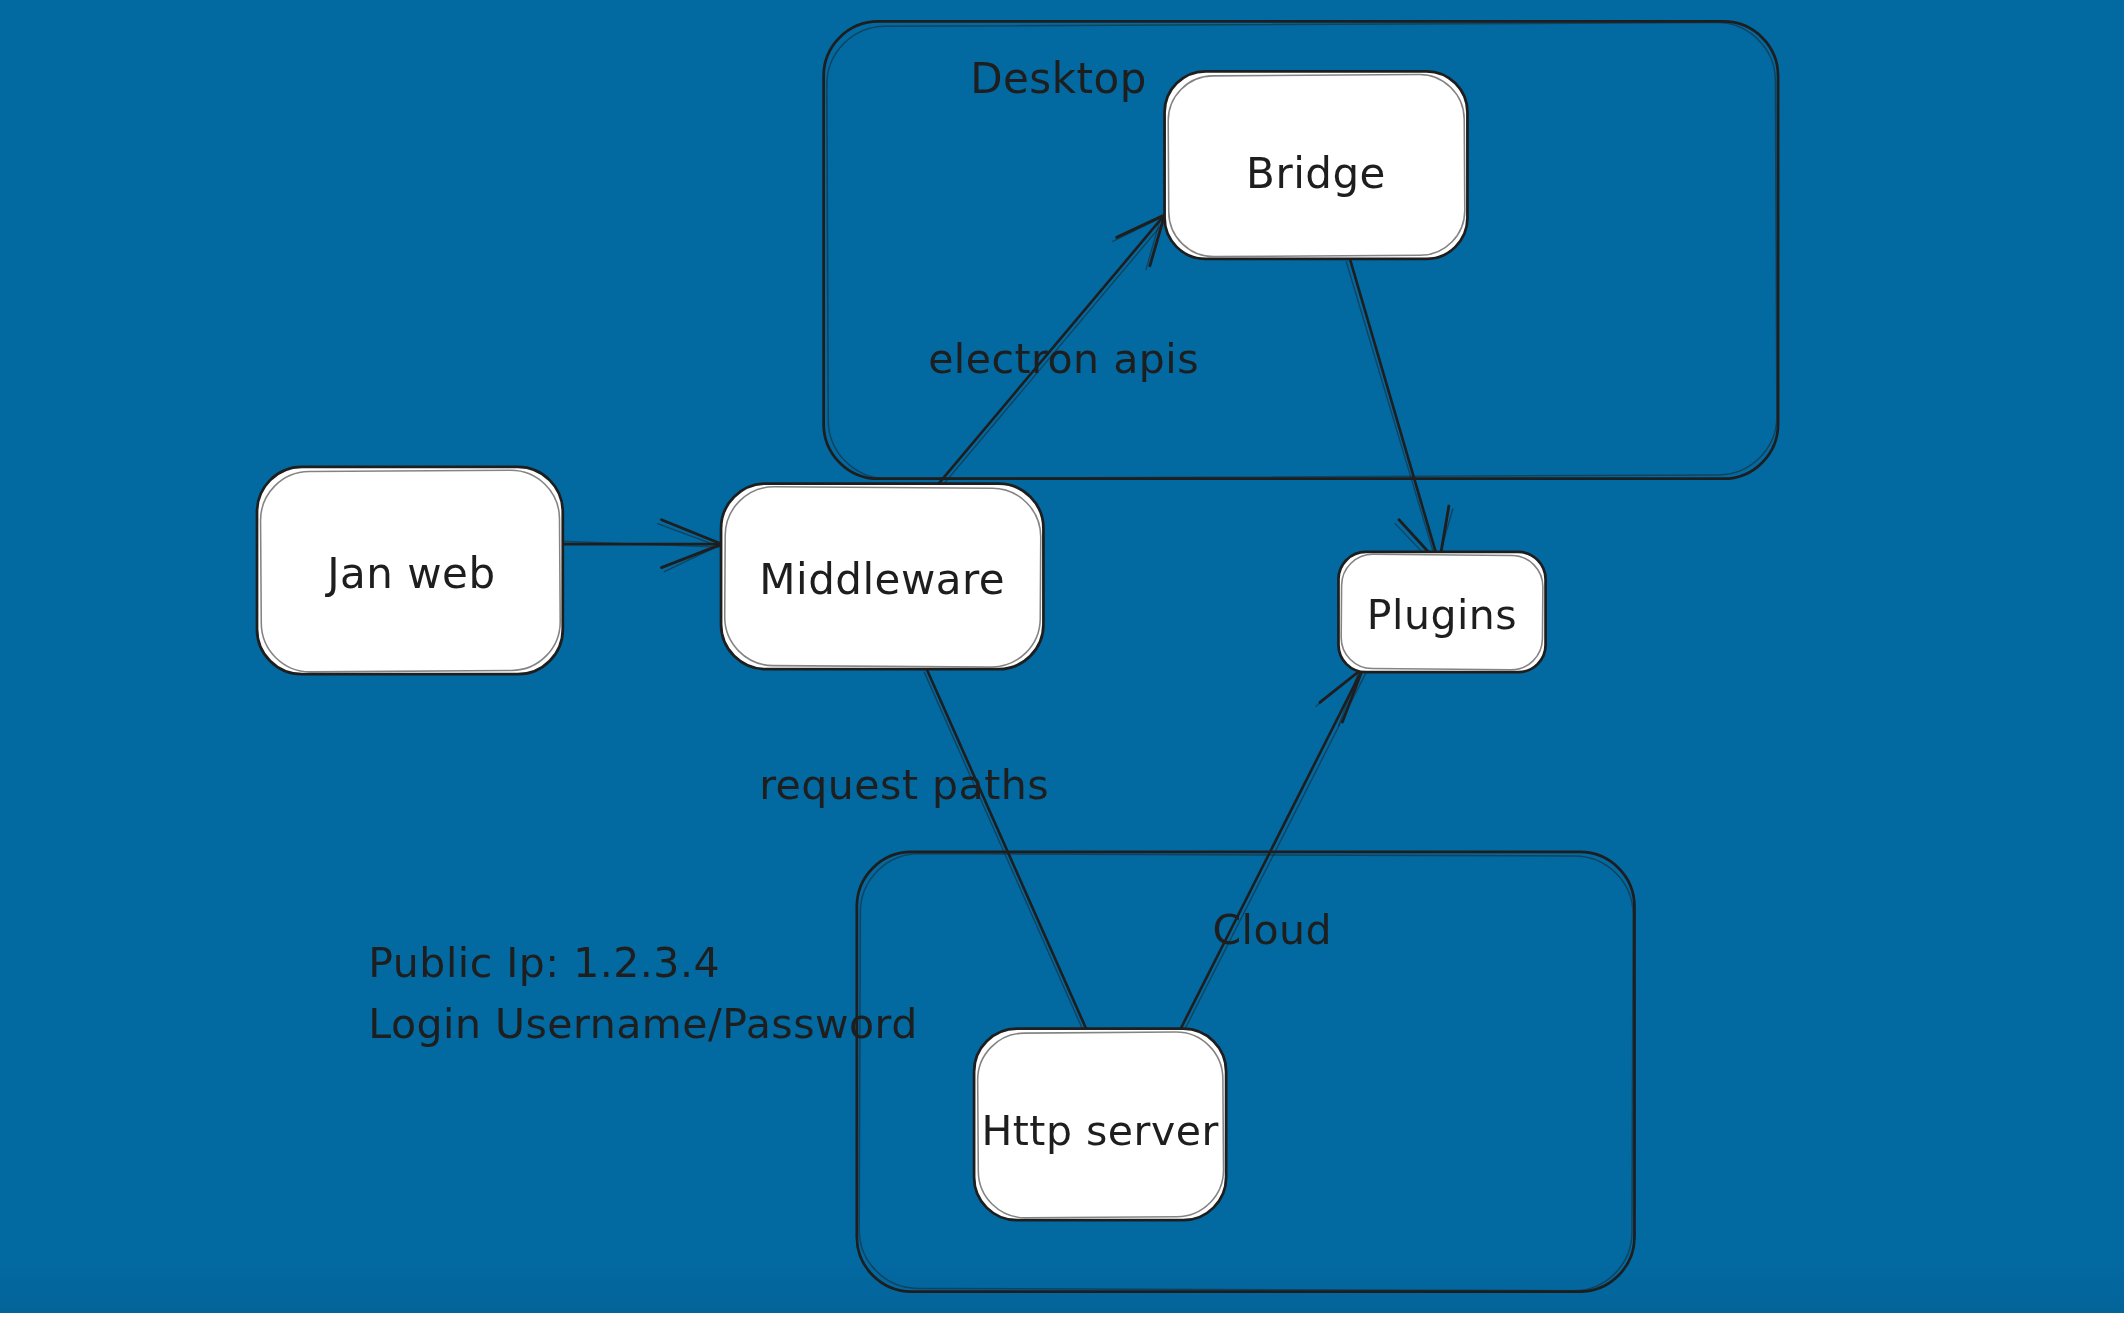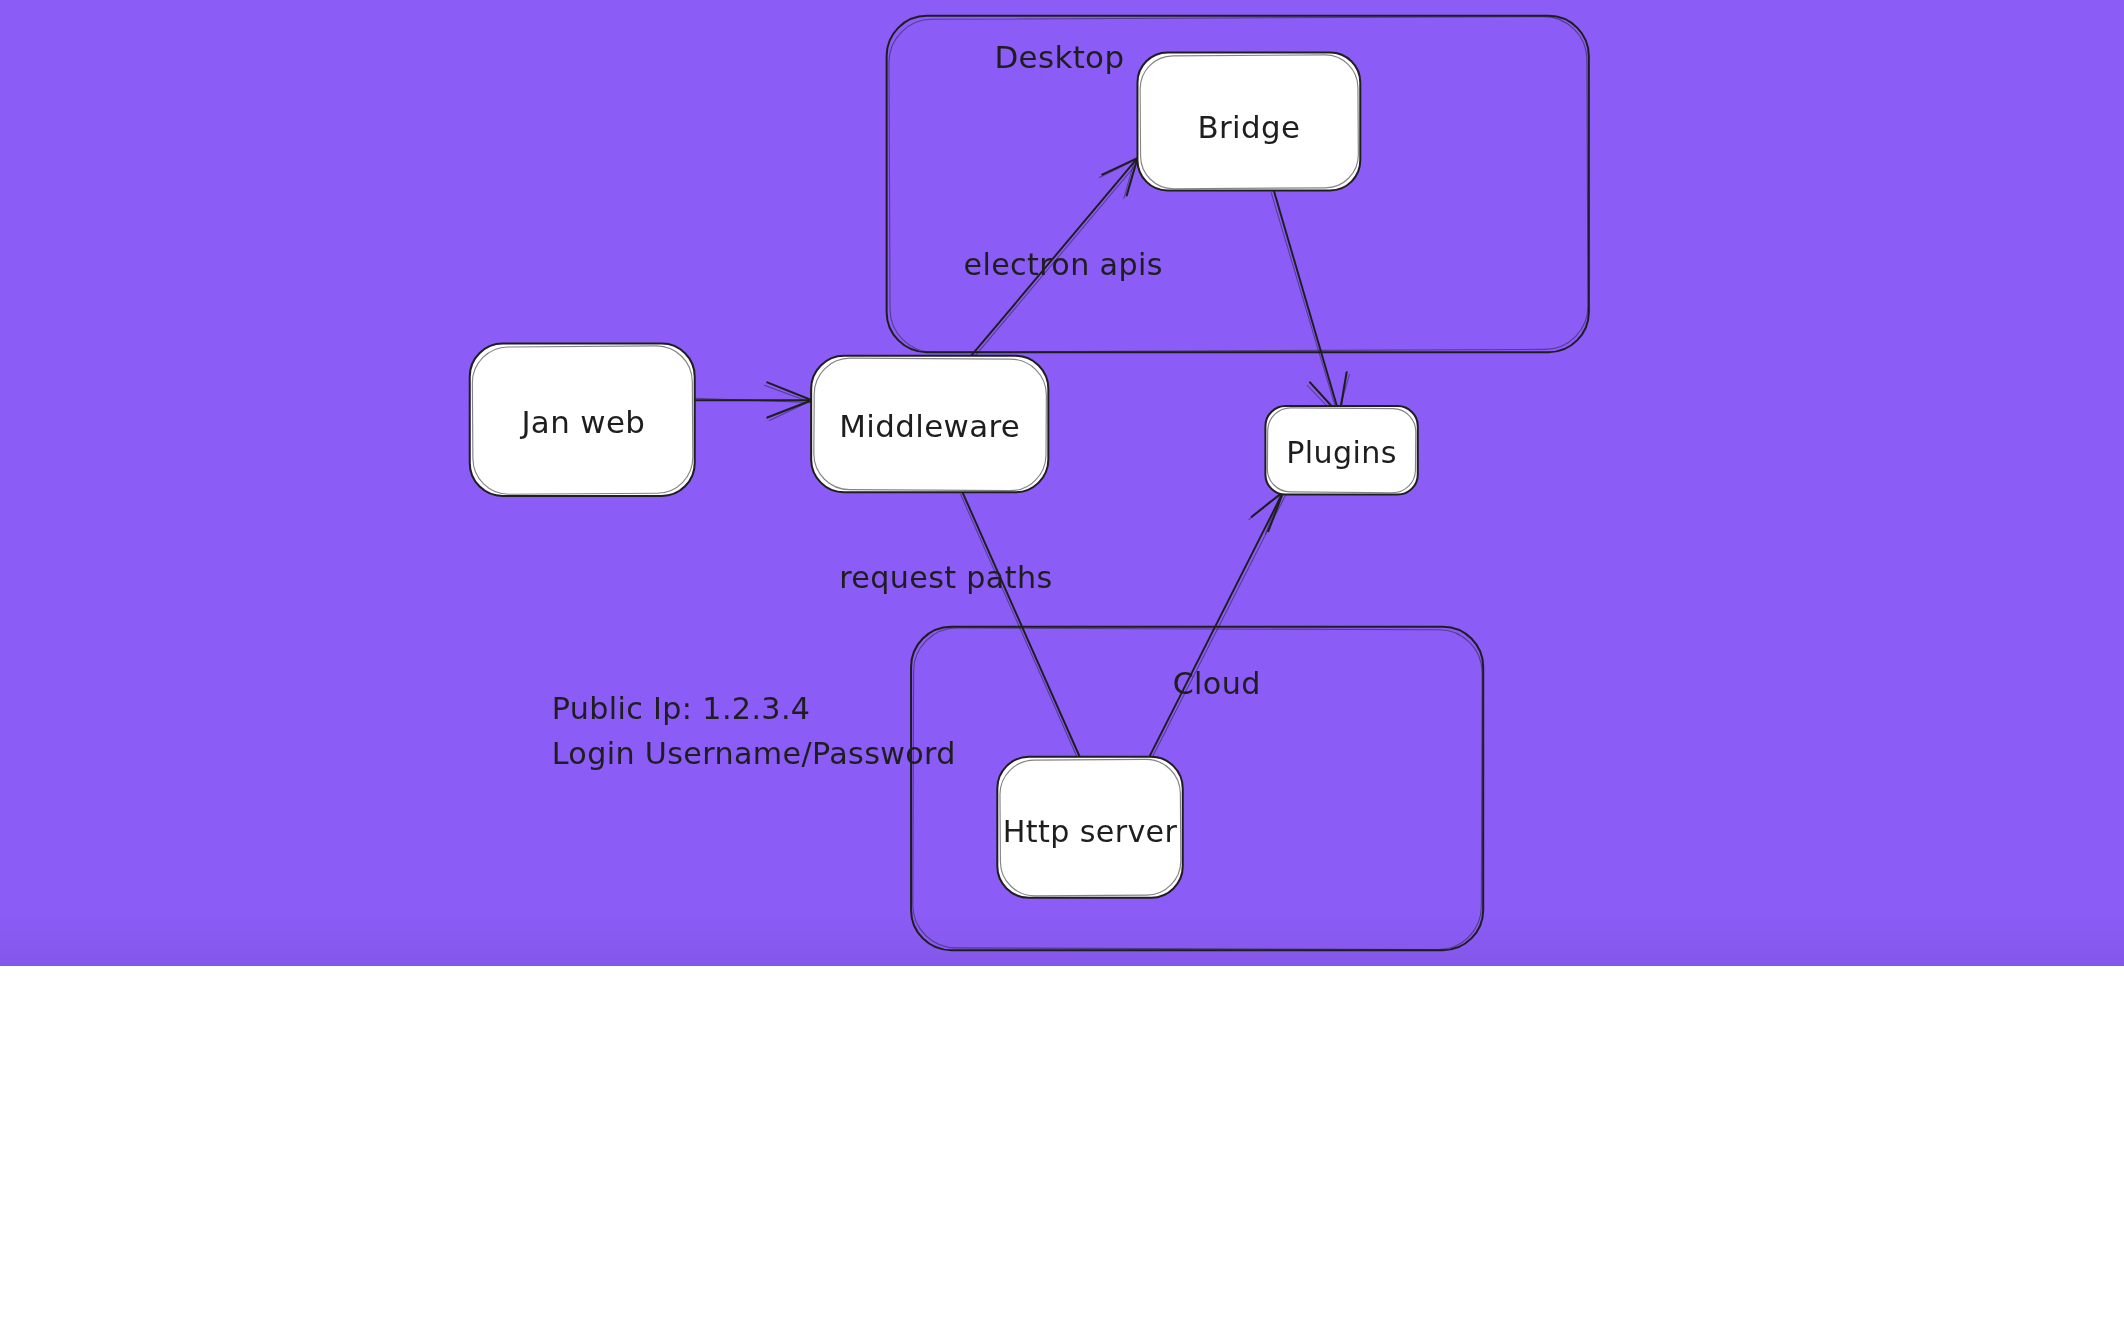--- a/index.html
+++ b/index.html
@@ -1,19 +1,19 @@
 <!DOCTYPE html>
 <html><head>
 <meta charset="utf-8">
 <style>
   html,body{margin:0;padding:0;background:#ffffff;}
   .canvas{
     position:relative;
-    width:2124px;height:966px;
-    background:#8b5cf6;
+    width:2124px;height:1313px;
+    background:#0369a1;
     overflow:hidden;
     font-family:"DejaVu Sans", sans-serif;
     text-decoration:underline;
   }
   svg{display:block;width:100%;height:100%;}
   .sketch-text{
     fill:#1e1e1e;
     font-family:"DejaVu Sans", sans-serif;
     font-size:43px;
     letter-spacing:0.5px;

